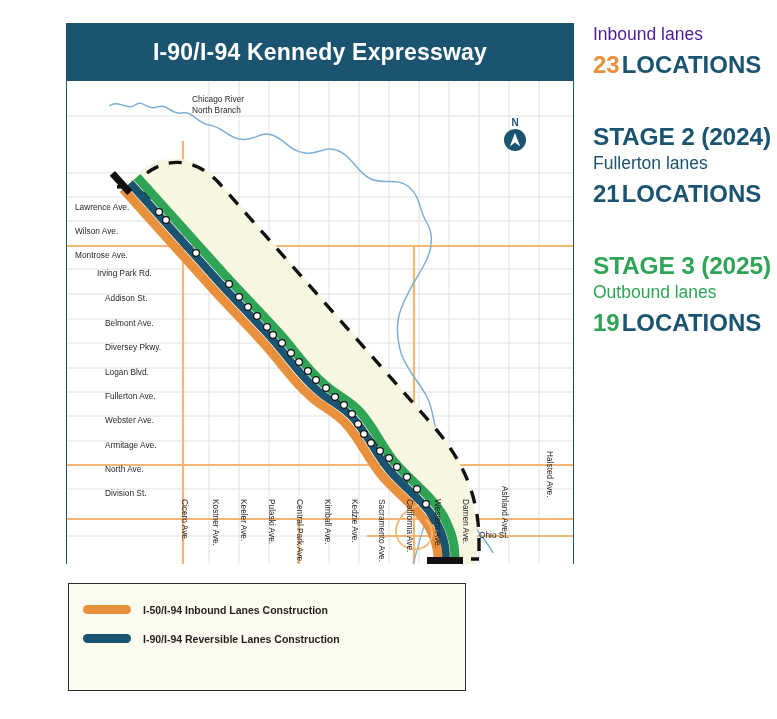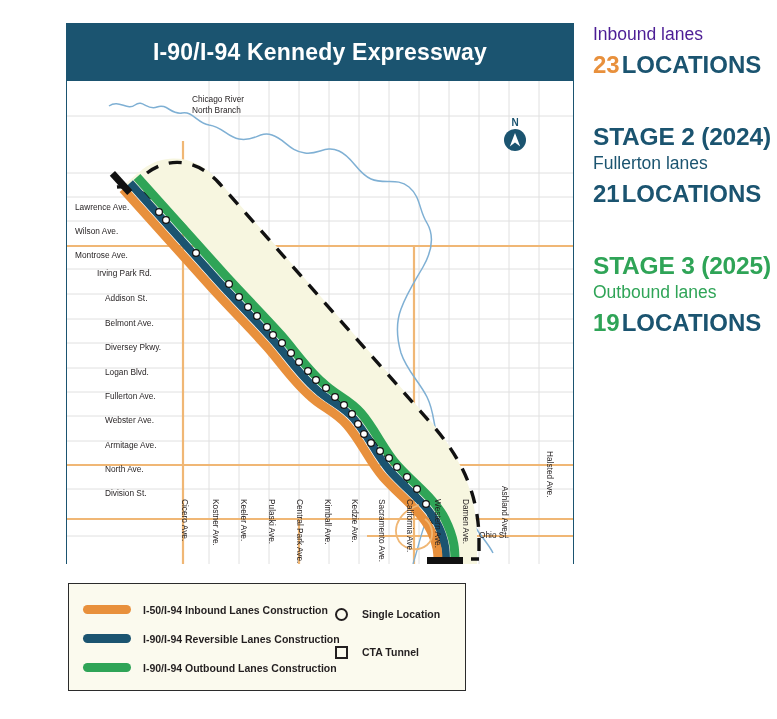--- a/index.html
+++ b/index.html
@@ -273,34 +273,20 @@
   <div class="legend">
     <div class="legend-col-a">
       <div class="legend-row">
         <span class="legend-swatch" style="background:#e8903c;"></span>
         <span class="legend-text">I-50/I-94 Inbound Lanes Construction</span>
       </div>
       <div class="legend-row">
         <span class="legend-swatch" style="background:#1b5470;"></span>
         <span class="legend-text">I-90/I-94 Reversible Lanes Construction</span>
       </div>
-      <div class="legend-row">
-        <span class="legend-swatch" style="background:#2fa457;"></span>
-        <span class="legend-text">I-90/I-94 Outbound Lanes Construction</span>
-      </div>
-    </div>
-    <div class="legend-col-b">
-      <div class="legend-row-b">
-        <span class="sym-circle"></span>
-        <span class="legend-text-b">Single Location</span>
-      </div>
-      <div class="legend-row-b">
-        <span class="sym-square"></span>
-        <span class="legend-text-b">CTA Tunnel</span>
-      </div>
     </div>
   </div>
 
   <div class="stages">
 
     <div class="stage s1">
       <div class="stage-sub">Inbound lanes</div>
       <div class="stage-count">
         <span class="num">23</span><span>LOCATIONS</span>
       </div>

